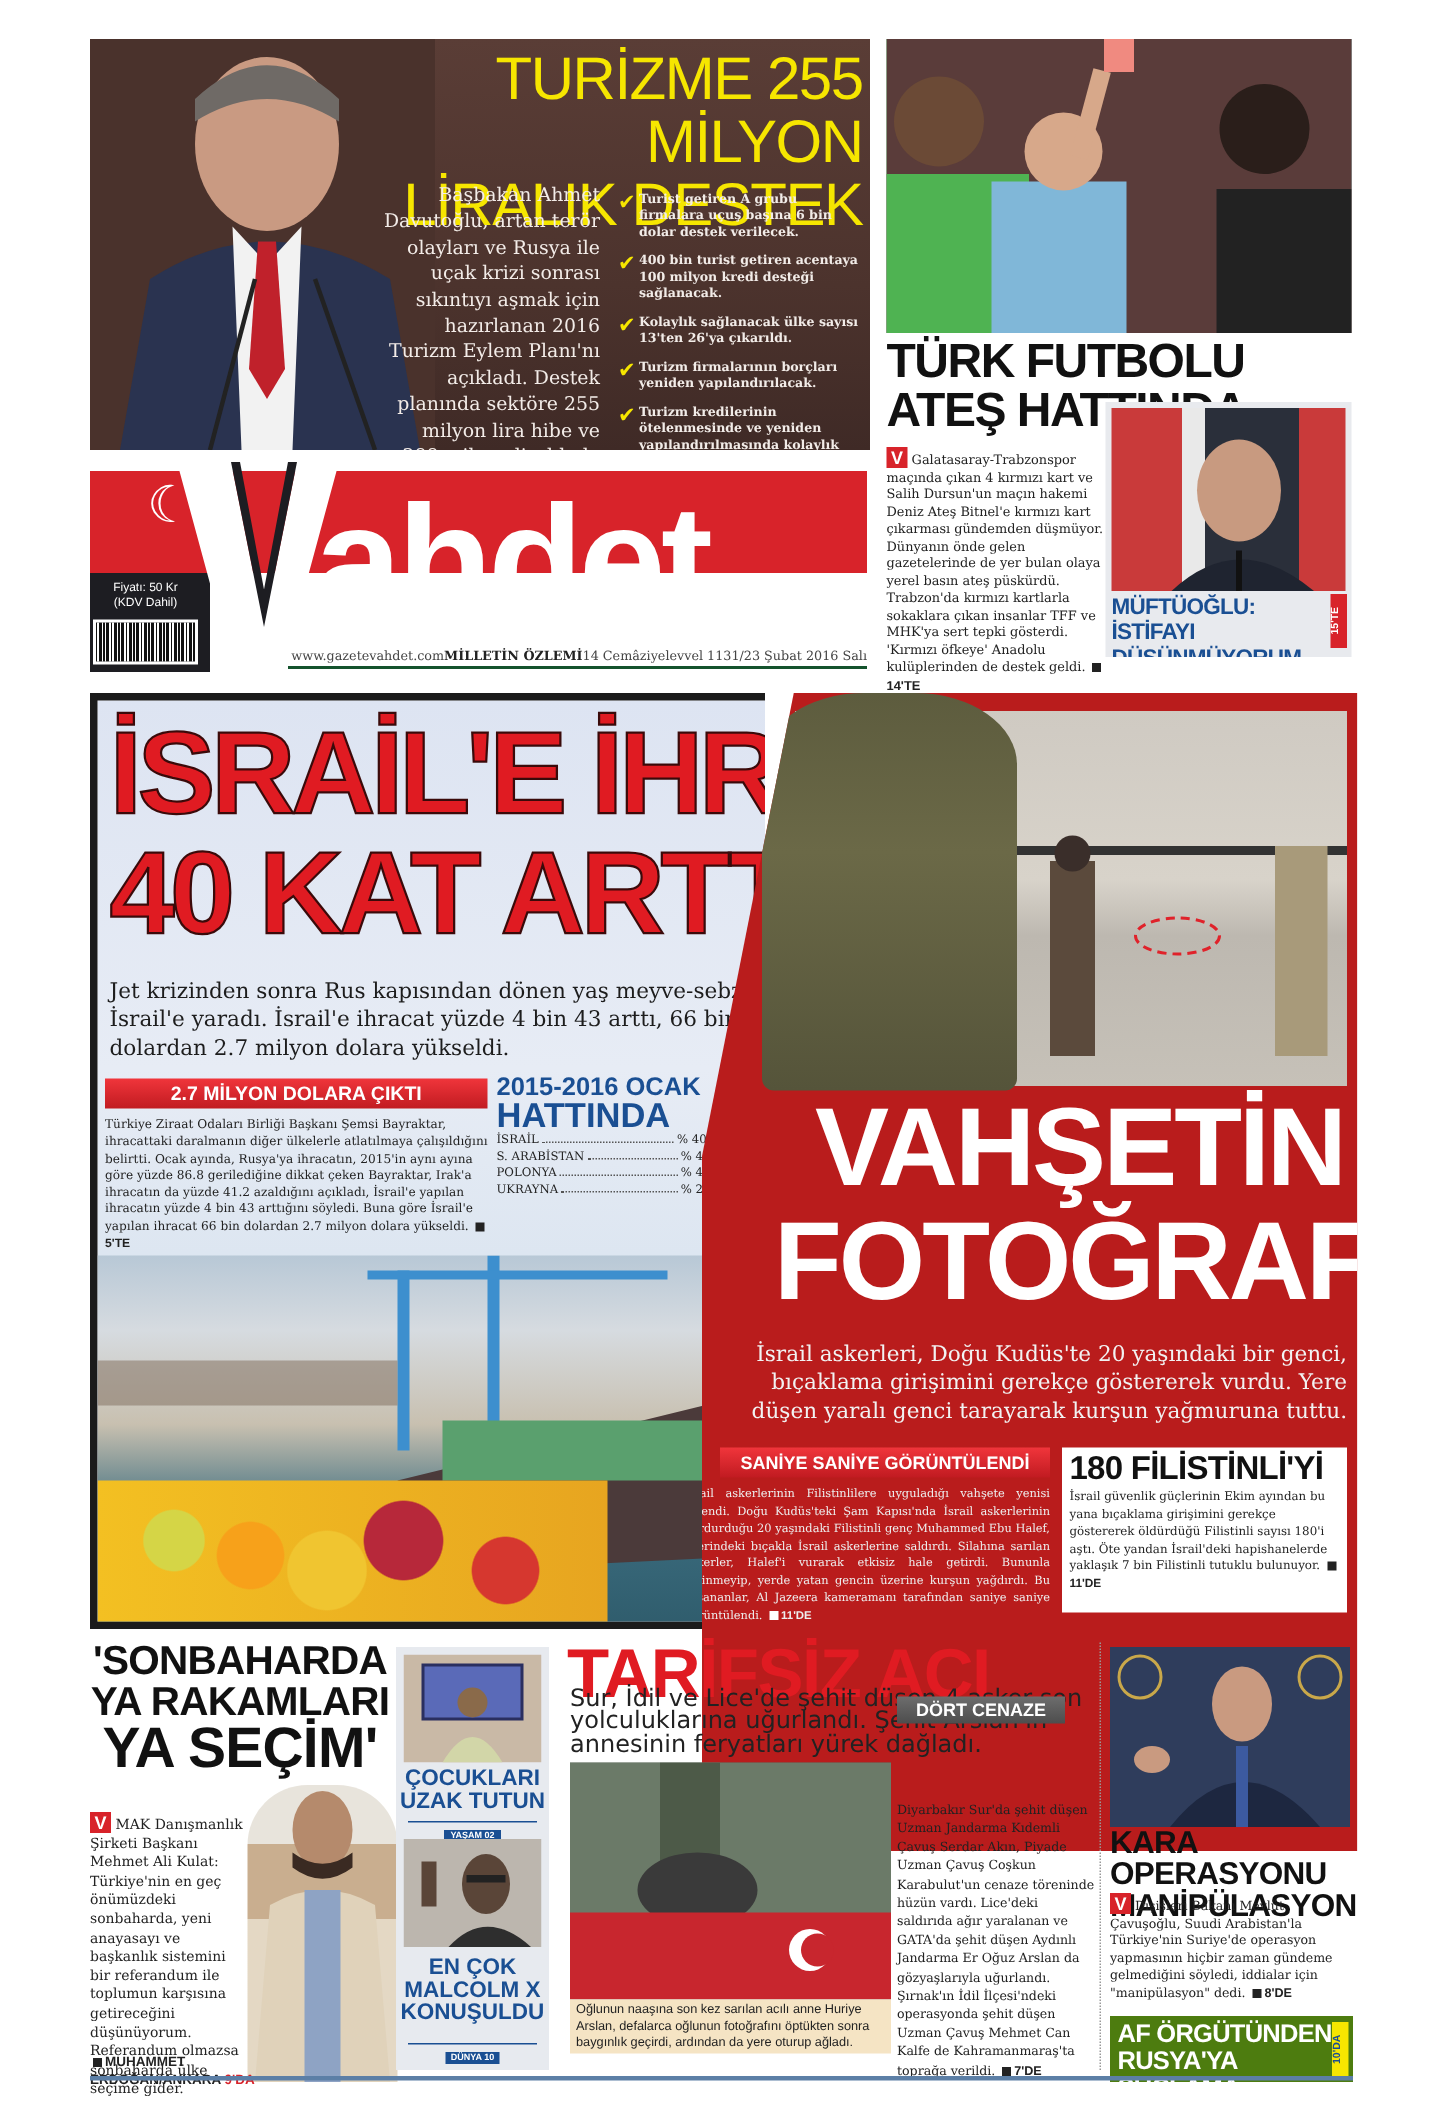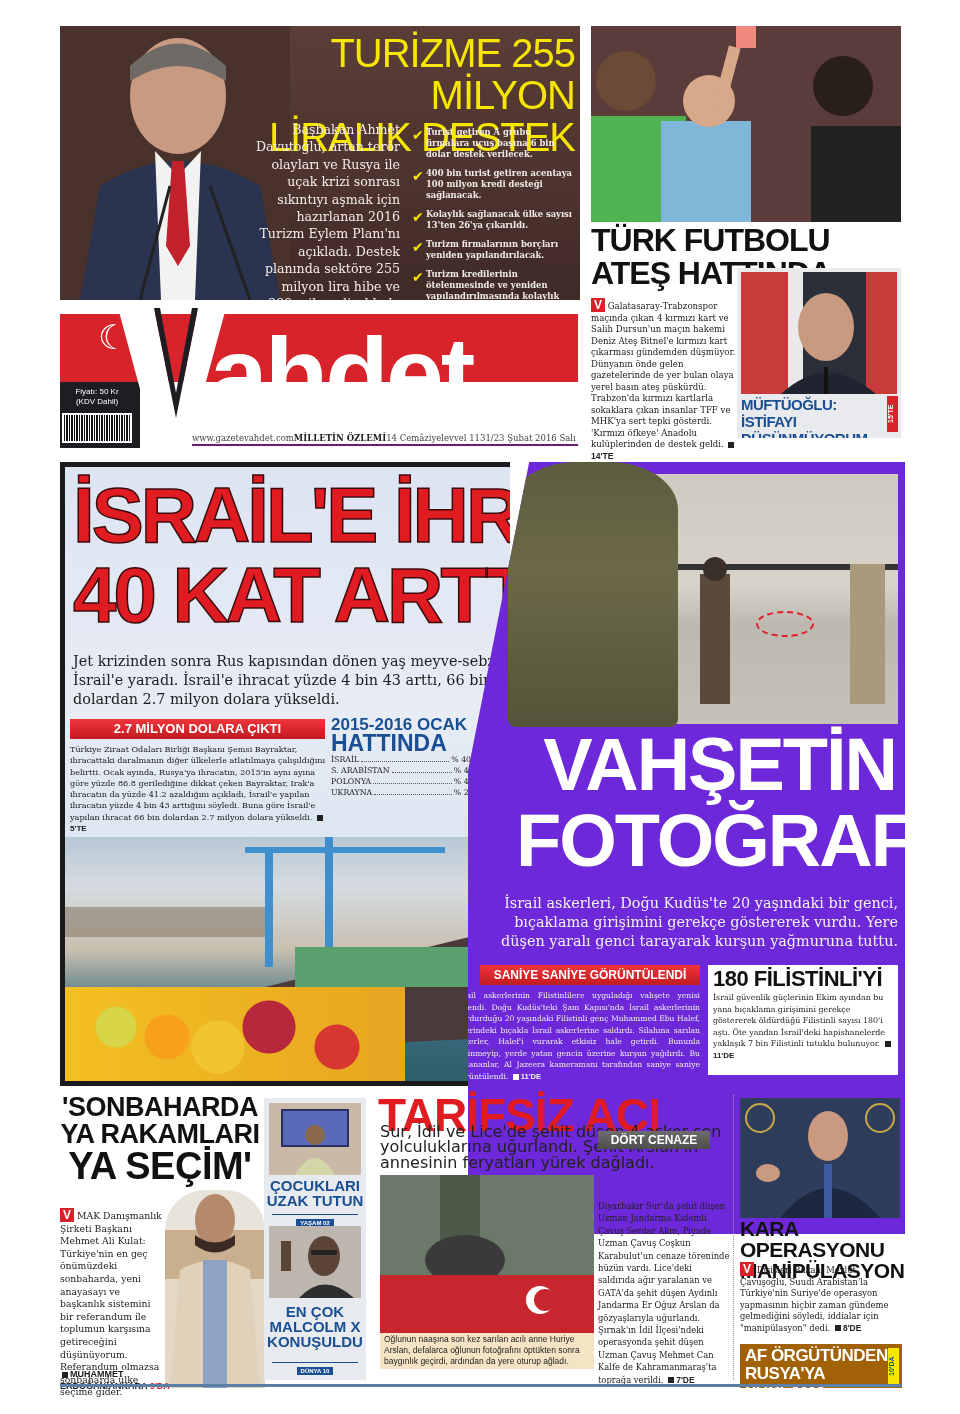--- a/index.html
+++ b/index.html
@@ -24,38 +24,38 @@
 #muft-ref{position:absolute;right:3px;top:128px;width:11px;height:36px;background:#d8232a;color:#fff;font-size:7px;font-family:"Liberation Sans",sans-serif;writing-mode:vertical-rl;transform:rotate(180deg);text-align:center;font-weight:bold}
 
 #masthead{left:60px;top:314px;width:518px;height:134px}
 #mast-red{position:absolute;left:0;top:0;width:518px;height:68px;background:#d8232a}
 #mast-black{position:absolute;left:0;top:68px;width:80px;height:66px;background:#1d1d22}
 #mast-v{position:absolute;left:58px;top:-6px;width:108px;height:140px}
 #mast-name{position:absolute;left:150px;top:6px;font-family:"Liberation Sans",sans-serif;font-weight:bold;font-size:104px;line-height:108px;color:#fff;letter-spacing:-3px}
 #mast-flag{position:absolute;left:38px;top:6px;color:#fff;font-size:34px;line-height:34px;font-family:"DejaVu Sans",sans-serif}
 #mast-price{position:absolute;left:2px;top:73px;width:70px;color:#fff;font-family:"Liberation Sans",sans-serif;font-size:8px;text-align:center;line-height:10px}
 #mast-barcode{position:absolute;left:2px;top:99px;width:70px;height:30px;background:repeating-linear-gradient(90deg,#111 0 1px,#fff 1px 2px,#111 2px 4px,#fff 4px 5px);border:2px solid #fff}
-#mast-strip{position:absolute;left:132px;top:118px;width:386px;height:14px;border-bottom:2px solid #701a75;font-size:8.5px;color:#444;display:flex;justify-content:flex-start;align-items:center}
+#mast-strip{position:absolute;left:132px;top:118px;width:386px;height:14px;border-bottom:2px solid #14532d;font-size:8.5px;color:#444;display:flex;justify-content:flex-end;align-items:center}
 #mast-strip .motto{font-weight:bold;color:#222}
 
 #israel-box{left:60px;top:462px;width:450px;height:624px;background:linear-gradient(180deg,#dde4f2 0%,#e7ecf5 40%,#d8e3ef 70%,#c9d6e6 100%);border:5px solid #1b1b1b;border-right:none;overflow:hidden}
 #israel-headline{position:absolute;left:8px;top:8px;width:440px;font-family:"Liberation Sans",sans-serif;font-weight:bold;font-size:78px;line-height:80px;color:#e01b22;letter-spacing:-3px;-webkit-text-stroke:1.5px #3a0a0a;white-space:nowrap}
 #israel-lead{position:absolute;left:8px;top:185px;width:440px;font-size:14.4px;line-height:19px;color:#1d1d1d}
 #export-ribbon{position:absolute;left:5px;top:252px;width:255px;height:20px;background:linear-gradient(180deg,#f0353b,#c11b21);color:#fff;font-family:"Liberation Sans",sans-serif;font-weight:bold;font-size:13px;line-height:20px;text-align:center}
 #export-text{position:absolute;left:5px;top:277px;width:262px;font-size:8.1px;line-height:11.3px;color:#222}
 #stats{position:absolute;left:266px;top:250px;width:150px}
 #stats h3{font-family:"Liberation Sans",sans-serif;font-weight:bold;color:#1a4f93;font-size:17px;line-height:16px}
 #stats h3.big{font-size:23px;line-height:21px}
 #stats .row{display:flex;font-size:7.8px;line-height:11px;color:#222}
 #stats .row .lab{white-space:nowrap}
 #stats .row .dots{flex:1;border-bottom:1px dotted #555;margin:0 2px 3px}
 #port-img{position:absolute;left:0;top:370px;width:445px;height:250px;background:linear-gradient(180deg,#b8c8d6 0%,#d6dbe0 20%,#c8c0b0 45%,#3b6c7e 70%,#2f5c6c 100%)}
 #fruits{position:absolute;left:0;top:520px;width:340px;height:100px;background:radial-gradient(circle at 30% 50%,#f7a11a 0 22px,transparent 23px),radial-gradient(circle at 60% 40%,#b7283a 0 26px,transparent 27px),radial-gradient(circle at 15% 40%,#d5d546 0 20px,transparent 21px),radial-gradient(circle at 45% 60%,#f0c530 0 26px,transparent 27px),radial-gradient(circle at 80% 60%,#d6372f 0 22px,transparent 23px),linear-gradient(90deg,#f3c022,#e7a520)}
 
-#violence-box{left:468px;top:462px;width:437px;height:772px;background:#6d28d9;overflow:hidden;clip-path:polygon(14% 0,100% 0,100% 100%,0 100%,0 40%)}
+#violence-box{left:468px;top:462px;width:437px;height:772px;background:#b91c1c;overflow:hidden;clip-path:polygon(14% 0,100% 0,100% 100%,0 100%,0 40%)}
 #violence-photo{position:absolute;left:62px;top:12px;width:368px;height:250px;background:linear-gradient(180deg,#cfcac2 0%,#d8d3ca 45%,#bdb8b0 60%,#c6c1b8 100%)}
 #soldier{position:absolute;left:40px;top:0;width:170px;height:265px;background:linear-gradient(180deg,#5d5c3e 0%,#6b6947 40%,#55543a 100%);border-radius:40% 40% 8px 8px / 18% 18% 8px 8px}
 #violence-title{position:absolute;left:48px;top:265px;width:380px;color:#fff;font-family:"Liberation Sans",sans-serif;font-weight:bold;font-size:74px;line-height:76px;letter-spacing:-2px;text-align:right}
 #violence-lead{position:absolute;left:20px;top:432px;width:410px;color:#f2f2f2;font-size:14.4px;line-height:19px;text-align:right}
 #saniye-ribbon{position:absolute;left:12px;top:503px;width:220px;height:20px;background:linear-gradient(180deg,#f0353b,#c11b21);color:#fff;font-family:"Liberation Sans",sans-serif;font-weight:bold;font-size:12px;line-height:20px;text-align:center}
 #saniye-text{position:absolute;left:-12px;top:528px;width:244px;color:#eee;font-size:7.6px;line-height:11.5px;text-align:justify}
 #killed-box{position:absolute;left:240px;top:503px;width:190px;height:110px;background:#fff;padding:3px 5px}
 #killed-title{font-family:"Liberation Sans",sans-serif;font-weight:bold;font-size:22px;line-height:22px;color:#111;letter-spacing:-0.5px}
 #killed-text{font-size:7.9px;line-height:11.5px;color:#222;margin-top:2px}
 
@@ -73,21 +73,21 @@
 #tarifsiz-title{left:378px;top:1092px;width:345px;font-family:Liberation Sans, sans-serif;font-weight:bold;font-size:46px;line-height:46px;color:#e01b22;letter-spacing:-1px}
 #tarifsiz-lead{left:380px;top:1124px;width:350px;font-family:"DejaVu Sans",sans-serif;font-size:16px;line-height:15.3px;color:#222}
 #funeral-photo{left:380px;top:1175px;width:214px;height:158px;background:linear-gradient(180deg,#5c6b5b 0%,#7e8778 40%,#c43a3a 75%,#e8e0d8 100%)}
 #funeral-caption{left:380px;top:1333px;width:214px;height:36px;background:#f5e4c4;font-family:"Liberation Sans",sans-serif;font-size:8.5px;line-height:11px;color:#222;padding:1px 4px}
 #dort-ribbon{left:598px;top:1131px;width:112px;height:18px;background:linear-gradient(180deg,#6d6d6d,#4d4d4d);color:#fff;font-family:"Liberation Sans",sans-serif;font-weight:bold;font-size:12px;line-height:18px;text-align:center}
 #dort-text{left:598px;top:1200px;width:132px;font-size:8.4px;line-height:12.4px;color:#222}
 #dotted-sep{left:733px;top:1095px;width:0;height:285px;border-left:1px dotted #999}
 #cavusoglu-photo{left:740px;top:1098px;width:160px;height:120px;background:linear-gradient(180deg,#3a4a6a 0%,#2c3b58 50%,#1c2840 100%)}
 #kara-title{left:740px;top:1218px;width:165px;font-family:"Liberation Sans",sans-serif;font-weight:bold;font-size:21px;line-height:21px;color:#111;letter-spacing:-0.5px}
 #kara-text{left:740px;top:1262px;width:162px;font-size:8.4px;line-height:11.6px;color:#222}
-#af-box{left:740px;top:1344px;width:162px;height:44px;background:#a16207;padding:3px 1px 0 5px}
+#af-box{left:740px;top:1344px;width:162px;height:44px;background:#4d7c0f;padding:3px 1px 0 5px}
 #af-title{color:#fff;font-family:"Liberation Sans",sans-serif;font-weight:bold;font-size:17px;line-height:18px;letter-spacing:-0.5px}
 #af-ref{position:absolute;right:3px;top:4px;width:11px;height:36px;background:#f6e600;color:#1a4f93;font-size:7px;font-family:"Liberation Sans",sans-serif;writing-mode:vertical-rl;transform:rotate(180deg);text-align:center;font-weight:bold}
 #bottom-rule{left:60px;top:1384px;width:842px;height:3px;background:#5c7fa6}
 .endmark{display:inline-block;width:6px;height:6px;background:#222;margin:0 2px 0 2px;vertical-align:middle}
 .ref-b{font-family:"Liberation Sans",sans-serif;font-weight:bold}
 </style>
 </head>
 <body>
 
 <div id="tourism" class="abs">

